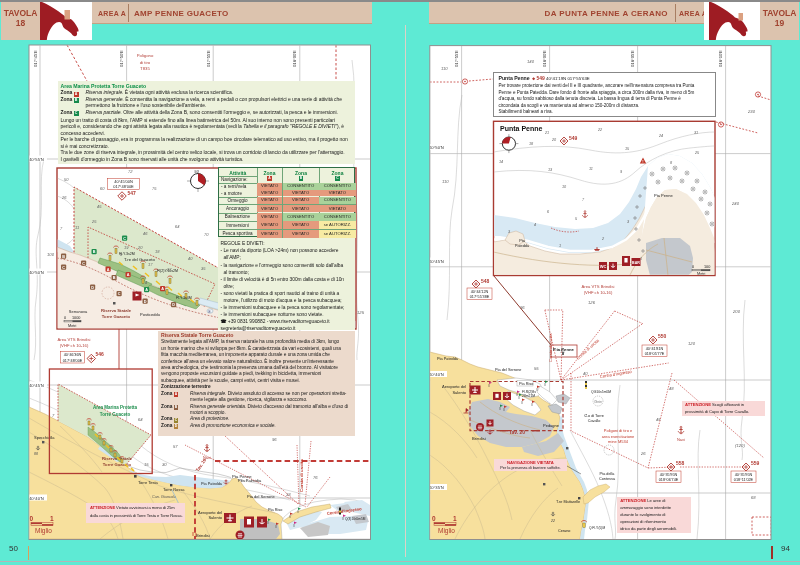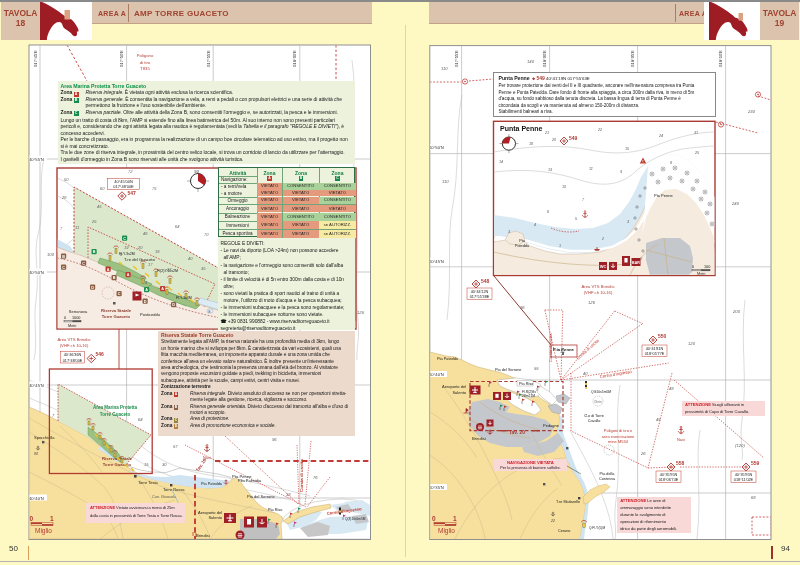--- a/index.html
+++ b/index.html
@@ -1,16 +1,16 @@
 <!DOCTYPE html>
 <html><head><meta charset="utf-8">
 <style>
 *{margin:0;padding:0;box-sizing:border-box}
 html,body{width:800px;height:565px;background:#fff;font-family:"Liberation Sans",sans-serif}
-#page{position:relative;width:800px;height:565px;overflow:hidden;background:#fef9c3}
+#page{position:relative;width:800px;height:565px;overflow:hidden;background:#5eead4}
 .abs{position:absolute}
 .hdr{background:#dcc3ae;color:#a04330;font-weight:bold}
 svg text{font-family:"Liberation Sans",sans-serif}
 </style></head>
 <body>
 <div id="page">
 
 <div class="abs" style="left:0;top:0;width:800px;height:2px;background:#8a8a8a"></div>
 
 <div class="abs hdr" style="left:1px;top:2px;width:371px;height:22px;border-bottom:1px solid #c3a184"></div>
@@ -21,24 +21,25 @@
 <svg width="52" height="38" viewBox="0 0 52 38">
 
 <path d="M0,0 L2,0 C7,2 13,5.5 18,9 L24,13.5 L26,15.5 L29,16.5 L31.5,17.5 C33.5,19 35.5,22 37.5,25.5 C38.6,27.5 39,29.5 38,29.8 C37.2,29.4 36.4,29.6 37,30.8 C37.6,32.8 36.3,34.6 34.6,34.3 C32.8,33.9 32,32.3 30.5,30.8 C28.5,28.9 26,27.8 24,26 C22.5,24.5 22.6,22.5 21.5,21 C20.5,19.8 18.5,19.6 16.5,20.6 C14,22 12,24.5 10.2,27.5 C8.3,30.7 7.2,34 6.8,38 L0,38 Z" fill="#9e1c23"></path>
 
 <rect x="24.5" y="8" width="5.5" height="9.5" fill="#dba181"></rect>
 </svg></div>
 
 <div class="abs" style="left:98px;top:9.5px;font-size:7px;font-weight:bold;color:#a04330;letter-spacing:.3px">AREA A</div>
 <div class="abs" style="left:128px;top:4px;width:1px;height:18px;background:#a87e62"></div>
 
-<div class="abs" style="left:134px;top:9px;font-size:8px;font-weight:bold;color:#a04330;letter-spacing:.3px">AMP TORRE GUACETO</div>
+<div class="abs" style="left:134px;top:9px;font-size:8px;font-weight:bold;color:#a04330;letter-spacing:.3px">AMP PENNE GUACETO</div>
 
 <div class="abs hdr" style="left:429px;top:2px;width:370px;height:22px;border-bottom:1px solid #c3a184"></div>
 
+<div class="abs" style="left:0;top:9px;width:668px;text-align:right;font-size:8px;font-weight:bold;color:#a04330;letter-spacing:.4px">DA PUNTA PENNE A CERANO</div>
 <div class="abs" style="left:675px;top:4px;width:1px;height:18px;background:#a87e62"></div>
 
 <div class="abs" style="left:679px;top:9.5px;font-size:7px;font-weight:bold;color:#a04330;letter-spacing:.3px">AREA A</div>
 
 <div class="abs" style="left:704px;top:2px;width:56px;height:38px;background:#fff">
 <svg width="56" height="38" viewBox="0 0 52 38">
 
 <path d="M0,0 L2,0 C7,2 13,5.5 18,9 L24,13.5 L26,15.5 L29,16.5 L31.5,17.5 C33.5,19 35.5,22 37.5,25.5 C38.6,27.5 39,29.5 38,29.8 C37.2,29.4 36.4,29.6 37,30.8 C37.6,32.8 36.3,34.6 34.6,34.3 C32.8,33.9 32,32.3 30.5,30.8 C28.5,28.9 26,27.8 24,26 C22.5,24.5 22.6,22.5 21.5,21 C20.5,19.8 18.5,19.6 16.5,20.6 C14,22 12,24.5 10.2,27.5 C8.3,30.7 7.2,34 6.8,38 L0,38 Z" fill="#9e1c23" transform="translate(3,0)"></path>
 
 <rect x="32.5" y="11" width="4.5" height="7.5" fill="#dba181"></rect>

